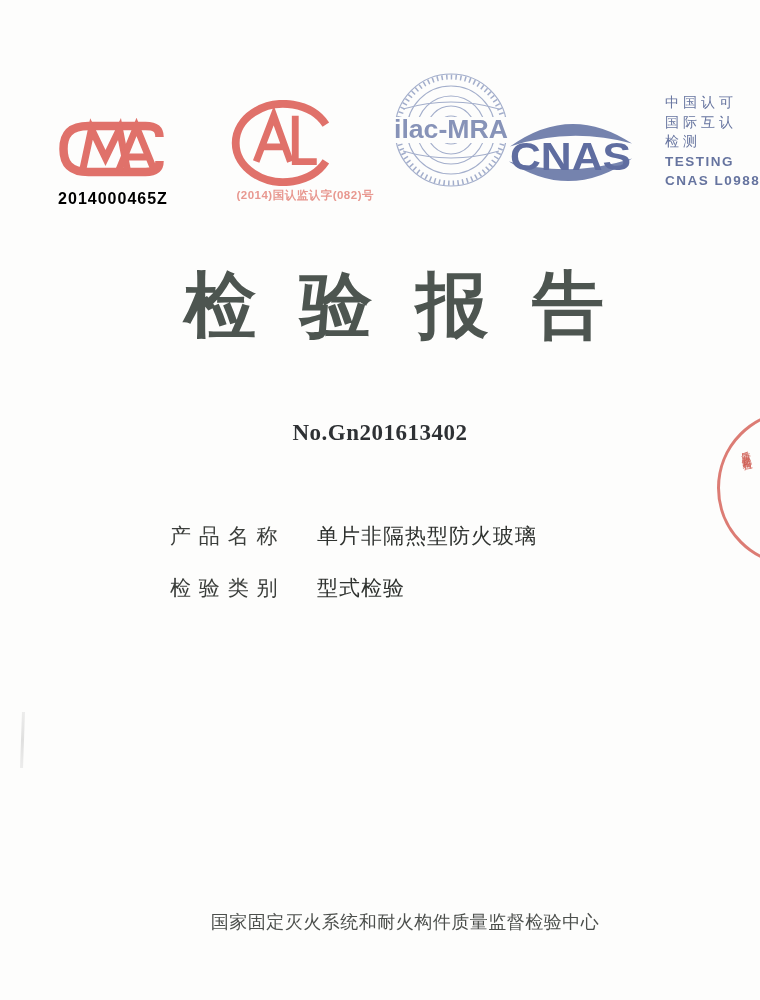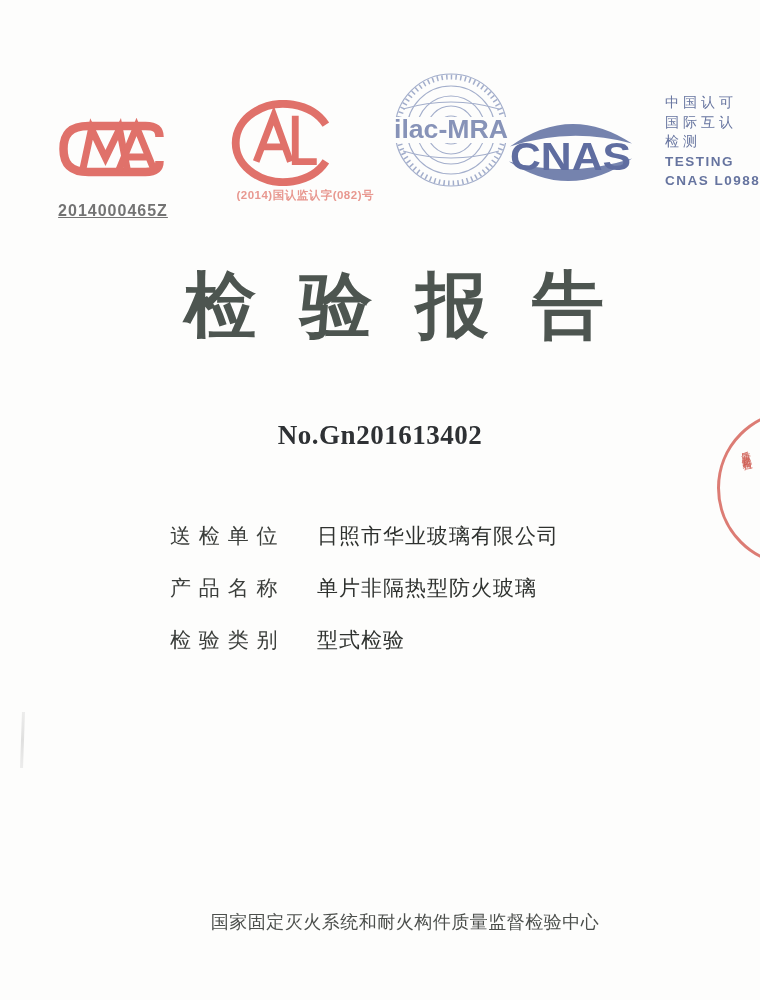--- a/index.html
+++ b/index.html
@@ -3,40 +3,40 @@
 <meta charset="utf-8">
 <style>
   html,body{margin:0;padding:0;background:#e9e9e9;}
   .page{
     position:relative;width:760px;height:1000px;margin:0 auto;
     background:#fdfdfc;overflow:hidden;
     font-family:"Liberation Sans","DejaVu Sans",sans-serif;
   }
   
   .cma-block{position:absolute;left:53px;top:114px;width:120px;text-align:center;}
-  .cma-number{margin-top:14px;font-size:16px;font-weight:bold;letter-spacing:1px;color:#737373;text-decoration:underline;}
+  .cma-number{margin-top:2px;font-size:16px;font-weight:bold;letter-spacing:1px;color:#000000;}
   .cal-block{position:absolute;left:196px;top:100px;width:178px;text-align:center;}
   .cal-caption{margin-top:-2px;font-size:11.5px;font-weight:bold;color:#e89890;letter-spacing:0.5px;white-space:nowrap;text-align:right;}
   .globe-block{position:absolute;left:391px;top:69px;width:120px;height:122px;}
   .cnas-block{position:absolute;left:504px;top:109px;width:134px;height:88px;}
   .accred-block{position:absolute;left:636px;top:93px;color:#66749f;margin-left:29px;}
   .accred-line{font-size:14px;font-weight:500;line-height:19.5px;letter-spacing:4px;white-space:nowrap;}
   .accred-line.latin{letter-spacing:1.5px;font-weight:bold;font-size:13.5px;}
   
   .doc-title{
     position:absolute;left:0;top:258px;width:100%;text-align:center;
     font-size:72px;font-weight:bold;color:#4d5550;letter-spacing:12px;
     white-space:nowrap;
     padding-left:20px;
   }
   
   .report-no{
     position:absolute;left:0;top:420px;width:100%;text-align:center;
     font-family:"Liberation Serif","DejaVu Serif",serif;
-    font-size:27px;font-weight:bold;color:#2e3134;letter-spacing:0.5px;
+    font-size:23px;font-weight:bold;color:#2e3134;letter-spacing:0.5px;
   }
   
   .seal{
     position:absolute;left:717px;top:410px;width:156px;height:156px;
     border:3px solid rgba(214,101,92,0.85);border-radius:50%;
     box-sizing:border-box;
   }
   .seal-text{
     position:absolute;left:17px;top:30px;
     writing-mode:vertical-rl;text-orientation:upright;
@@ -121,23 +121,20 @@
   <div class="doc-title">检 验 报 告</div>
 
   <div class="report-no">No.Gn201613402</div>
 
   <div class="seal">
     <div class="seal-text">质量监督检验</div>
   </div>
 
   <div class="fields">
     <div class="field-row">
-      <span class="field-label">送 检 单 位</span><span class="field-value">日照市华业玻璃有限公司</span>
-    </div>
-    <div class="field-row">
       <span class="field-label">产 品 名 称</span><span class="field-value">单片非隔热型防火玻璃</span>
     </div>
     <div class="field-row">
       <span class="field-label">检 验 类 别</span><span class="field-value">型式检验</span>
     </div>
   </div>
 
   <div class="footer-line">国家固定灭火系统和耐火构件质量监督检验中心</div>
 
   <div class="scan-smudge"></div>

